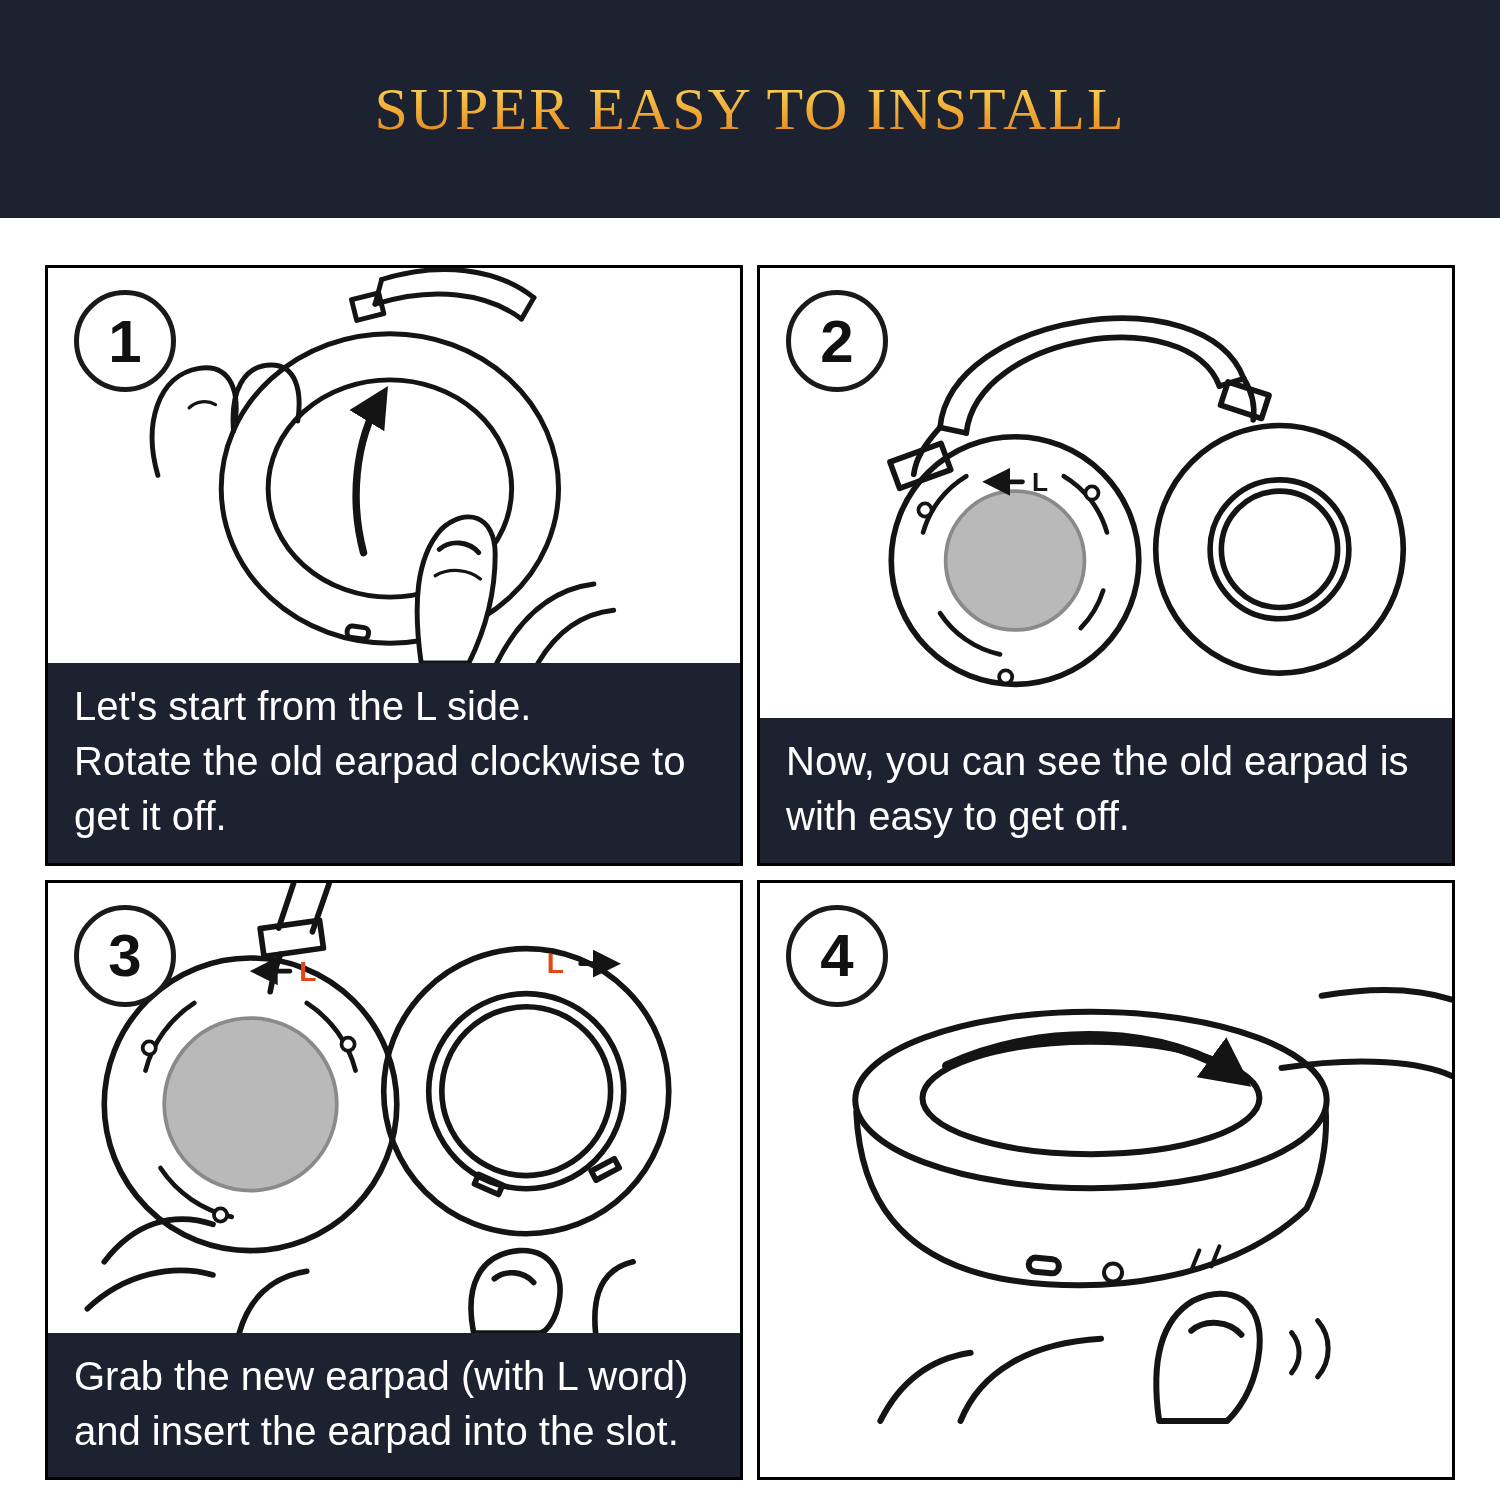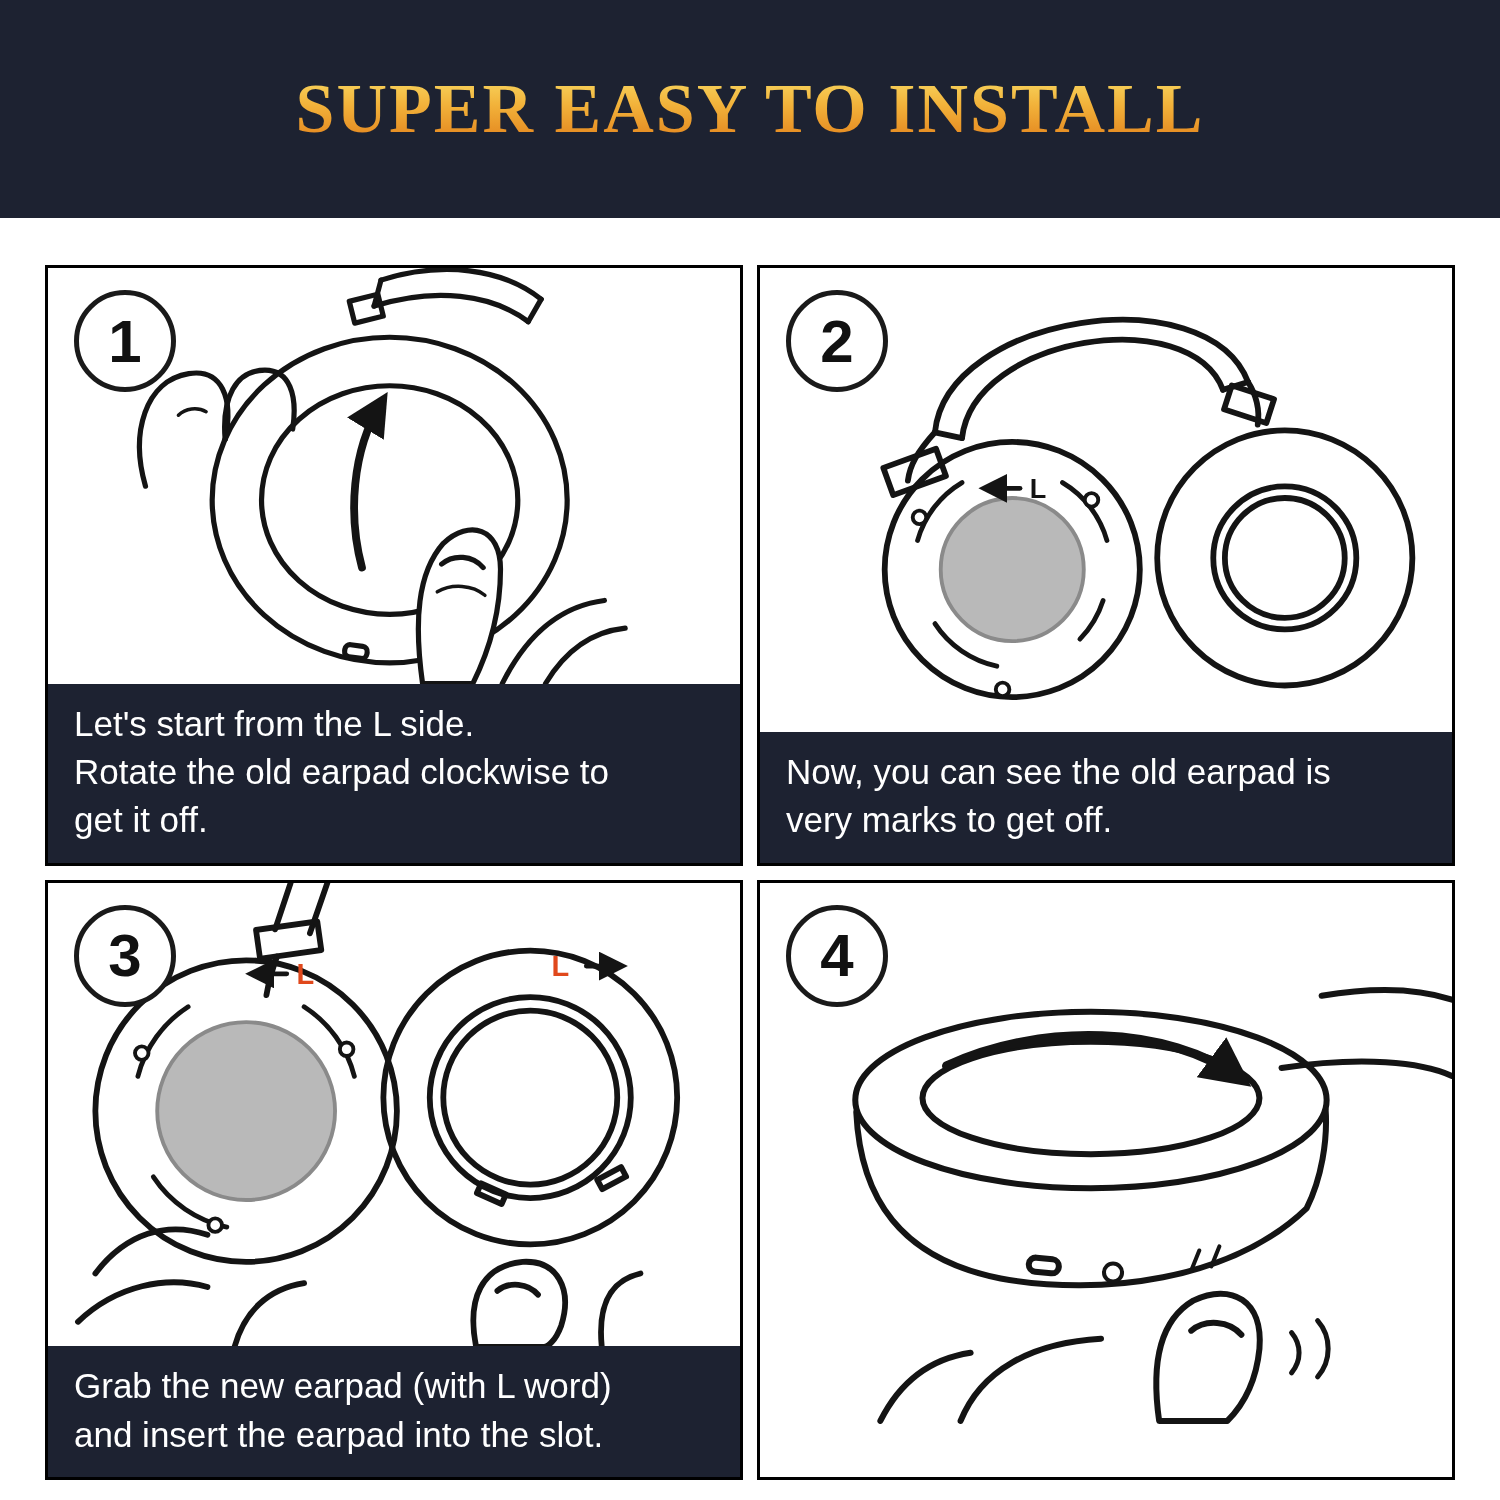--- a/index.html
+++ b/index.html
@@ -1,35 +1,35 @@
 <!DOCTYPE html>
 <html><head>
 <meta charset="utf-8">
 <style>
   html,body{margin:0;padding:0;background:#fff;}
   .page{position:relative;width:1500px;height:1500px;background:#fff;overflow:hidden;
         font-family:"Liberation Sans",sans-serif;}
   
   .header{position:absolute;top:0;left:0;width:1500px;height:218px;background:#1d2231;
           display:flex;align-items:center;justify-content:center;}
-  .title{font-family:"Liberation Serif",serif;font-weight:700;font-size:70px;letter-spacing:2px;
+  .title{font-family:"Liberation Serif",serif;font-weight:400;font-size:60px;letter-spacing:2px;
          white-space:nowrap;
          background:linear-gradient(180deg,#f9e06a 0%,#f2b23a 45%,#e07b18 100%);
          -webkit-background-clip:text;background-clip:text;
          color:#f0a830;-webkit-text-fill-color:transparent;}
   
   .grid{position:absolute;left:45px;right:45px;top:265px;bottom:20px;
         display:grid;grid-template-columns:1fr 1fr;grid-template-rows:1fr 1fr;gap:14px;}
   .panel{border:3px solid #000;background:#fff;display:flex;flex-direction:column;position:relative;overflow:hidden;}
   .illustration{flex:1;position:relative;overflow:hidden;}
   .illustration svg{width:100%;height:100%;display:block;}
   .badge{position:absolute;top:22px;left:26px;width:92px;height:92px;border:5px solid #1a1a1a;
          border-radius:50%;background:#fff;display:flex;align-items:center;justify-content:center;
          font-weight:700;font-size:60px;color:#111;z-index:2;}
-  .caption{background:#1d2231;color:#fff;font-size:35px;line-height:1.38;
+  .caption{background:#1d2231;color:#fff;font-size:40px;line-height:1.38;
            padding:16px 26px 18px 26px;white-space:pre-line;}
   text{font-family:"Liberation Sans",sans-serif;}
 </style>
 </head>
 <body>
 
 <div class="page">
 
   <div class="header">
     <div class="title">SUPER EASY TO INSTALL</div>
@@ -99,21 +99,21 @@
             <circle cx="238" cy="436" r="7" fill="#fff" stroke-width="4"></circle>
             <text x="266" y="238" font-size="28" font-weight="bold" fill="#141414" stroke="none">L</text>
             <path d="M256 228 L 222 228" stroke-width="5" marker-end="url(#arr2)"></path>
             <circle cx="530" cy="300" r="132"></circle>
             <circle cx="530" cy="300" r="74"></circle>
             <circle cx="530" cy="300" r="62"></circle>
           </g>
         </svg>
       </div>
       <div class="caption">Now, you can see the old earpad is
-very marks to get off.</div>
+with easy to get off.</div>
     </div>
 
     <div class="panel">
       <div class="illustration">
         <div class="badge">3</div>
         <svg viewBox="0 0 690 480" preserveAspectRatio="xMidYMid meet">
           <defs>
             <marker id="arr3" viewBox="0 0 10 10" refX="7" refY="5" markerWidth="6" markerHeight="6" orient="auto">
               <path d="M0 0L10 5L0 10z" fill="#141414"></path>
             </marker>

